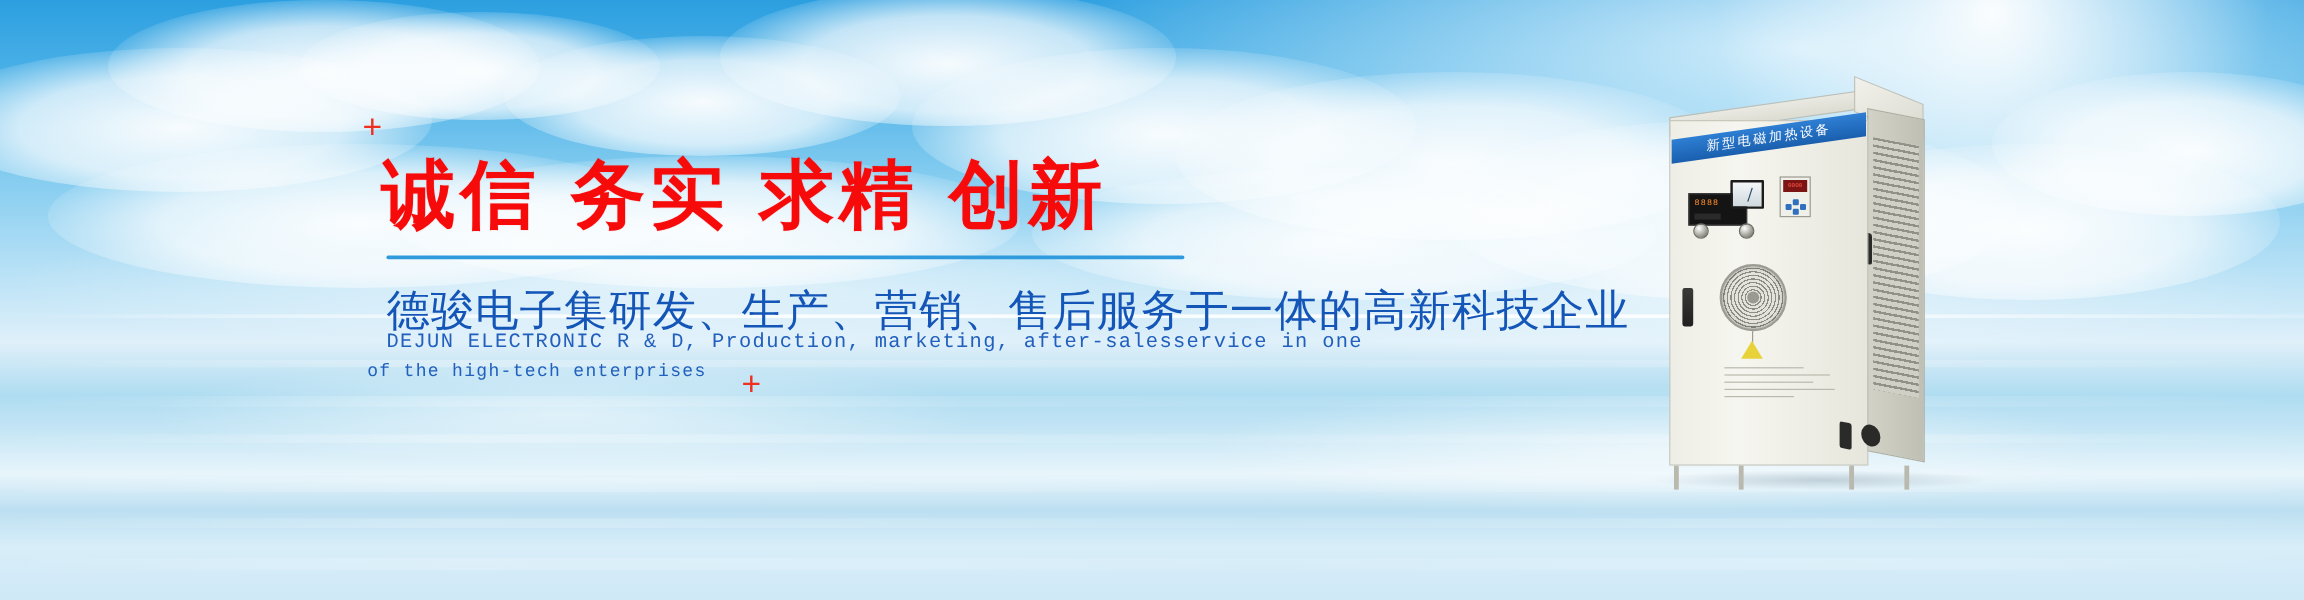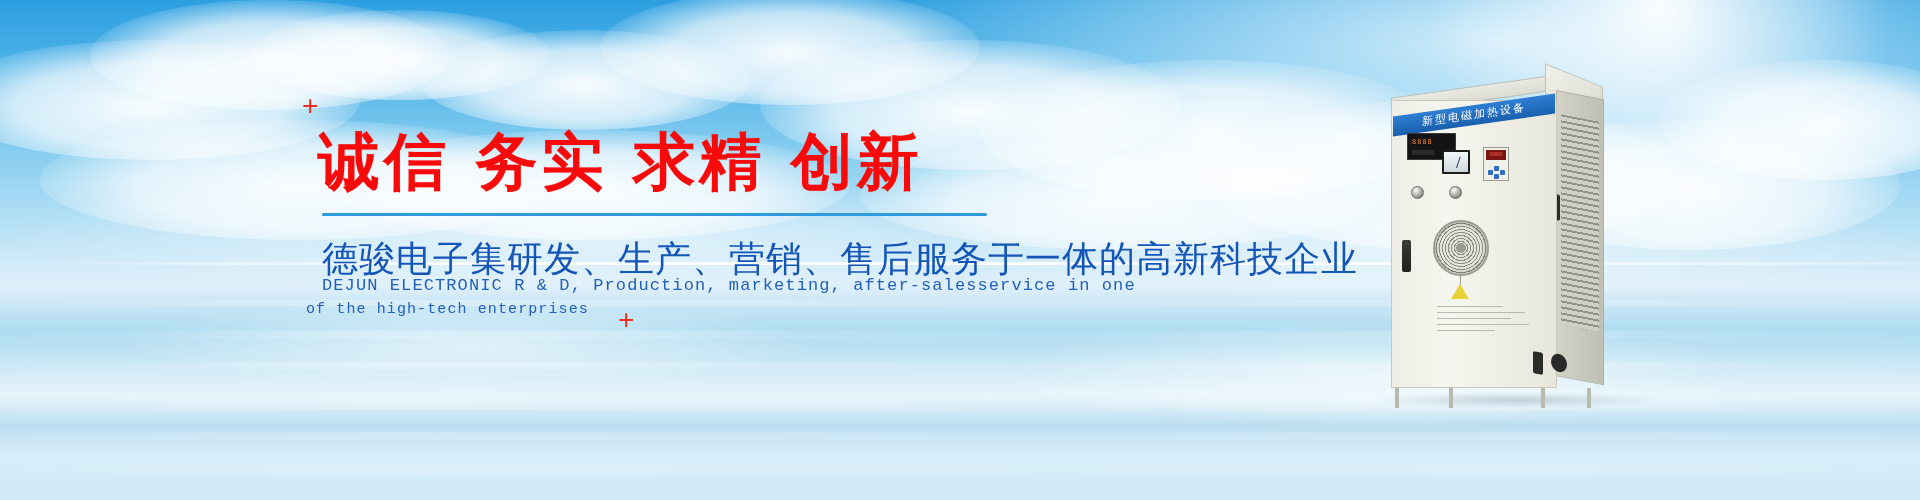--- a/index.html
+++ b/index.html
@@ -350,21 +350,21 @@
     <div class="m-top"></div>
     <div class="m-top2"></div>
     <div class="m-side"></div>
     <div class="vent"></div>
     <div class="side-handle"></div>
 
     <div class="m-front"></div>
 
     <div class="m-label">新型电磁加热设备</div>
 
-    <div class="panel-box" style="left:22px; top:71px; width:49px; height:27px;">
+    <div class="panel-box" style="left:22px; top:99px; width:49px; height:27px;">
       <div class="panel-digits" style="left:4px; top:4px;">8888</div>
       <div style="position:absolute;left:4px;top:16px;width:22px;height:5px;background:#2a2a2a;"></div>
     </div>
 
     <div class="meter"></div>
 
     <div class="keypad">
       <div class="disp">
         <span>0000</span>
       </div>

